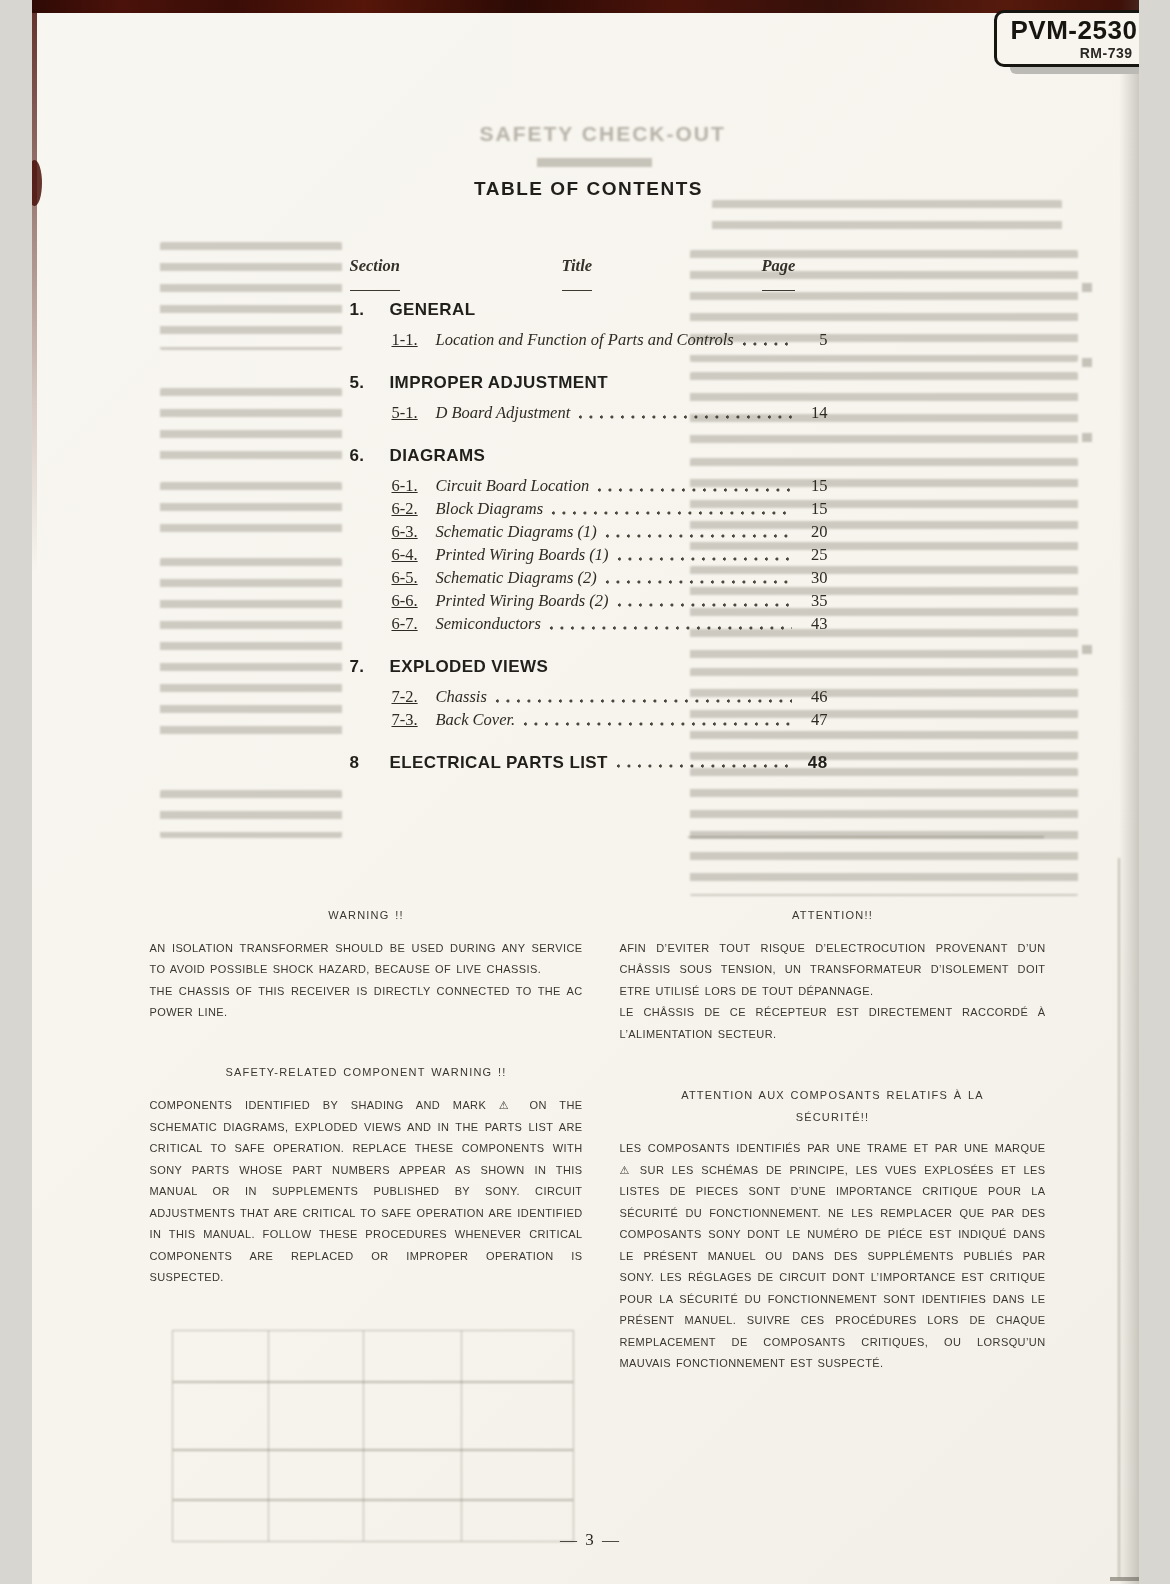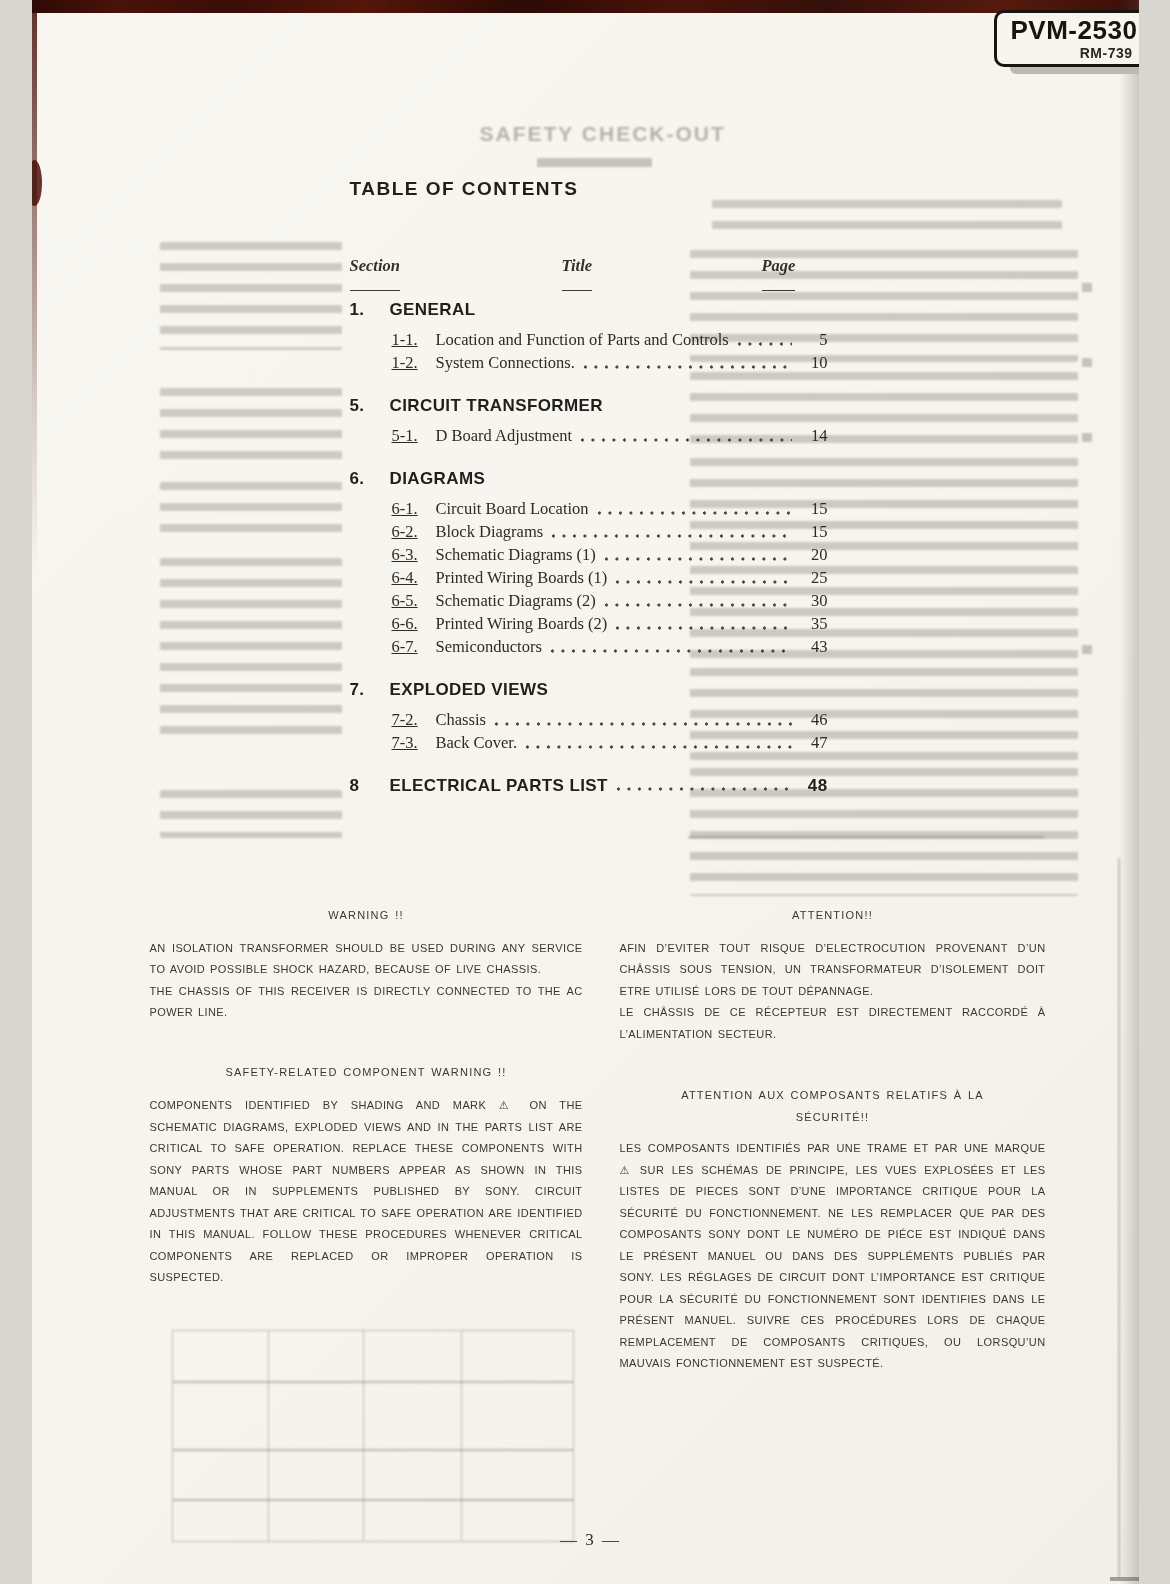--- a/index.html
+++ b/index.html
@@ -64,21 +64,21 @@
     position:absolute; left:962px; top:10px; width:182px; height:57px;
     background:#f7f5ee; border:3px solid #17150f; border-radius:10px;
     padding:3px 10px 0 14px;
   }
   .model-name { font-weight:bold; font-size:26px; letter-spacing:.5px; color:#17150f; line-height:29px; }
   .model-code { font-weight:bold; font-size:14px; color:#2a2823; text-align:right; padding-right:30px; line-height:17px; letter-spacing:.5px; }
 
   
   .toc { position:absolute; left:318px; top:178px; width:478px; color:#2e2b24; }
   .toc-title {
-    font-weight:bold; font-size:19px; letter-spacing:1.5px;
+    text-align:center; font-weight:bold; font-size:19px; letter-spacing:1.5px;
     color:#211f1a;
   }
   .toc-headrow {
     position:relative; height:22px; margin-top:56px;
     font-family:"Liberation Serif", serif; font-style:italic;
     font-size:16.5px; font-weight:600; color:#34312a;
   }
   .toc-headrow span { position:absolute; border-bottom:1.5px solid #3c3930; padding-bottom:14px; }
   .th-section { left:0; }
   .th-title { left:212px; }
@@ -87,21 +87,21 @@
   .toc-section {
     display:flex; align-items:baseline; margin:22px 0 8px 0;
     font-weight:bold; font-size:17px; letter-spacing:.4px; color:#211f1a;
   }
   .sec-num { width:40px; flex:none; }
   .toc-item {
     display:flex; align-items:baseline; margin-left:42px; line-height:23px;
     font-family:"Liberation Serif", serif; font-size:16.5px; color:#2e2b24;
   }
   .toc-num { width:44px; flex:none;text-decoration:underline; }
-  .toc-item-title { white-space:nowrap; }
+  .toc-item-title { white-space:nowrap;font-style:italic; }
   .toc-dots {
     flex:1; align-self:flex-end; height:6px; margin:0 6px 4px 8px;
     background-image:radial-gradient(circle at 2.5px 3px, #4a473d 1.4px, rgba(0,0,0,0) 1.8px);
     background-size:10.5px 6px; background-repeat:repeat-x; background-position:left bottom;
   }
   .toc-page { flex:none; width:30px; text-align:right; }
 
   
   .warn {
     position:absolute; color:#3a372f; font-size:11px; line-height:21.5px;
@@ -183,30 +183,24 @@
     <div class="toc-section">
       <span class="sec-num">1.</span>
       <span>GENERAL</span>
     </div>
     <div class="toc-item">
       <span class="toc-num">1-1.</span>
       <span class="toc-item-title">Location and Function of Parts and Controls</span>
       <span class="toc-dots"></span>
       <span class="toc-page">5</span>
     </div>
-    <div class="toc-item">
-      <span class="toc-num">1-2.</span>
-      <span class="toc-item-title">System Connections.</span>
-      <span class="toc-dots"></span>
-      <span class="toc-page">10</span>
-    </div>
 
     <div class="toc-section">
       <span class="sec-num">5.</span>
-      <span>CIRCUIT TRANSFORMER</span>
+      <span>IMPROPER ADJUSTMENT</span>
     </div>
     <div class="toc-item">
       <span class="toc-num">5-1.</span>
       <span class="toc-item-title">D Board Adjustment</span>
       <span class="toc-dots"></span>
       <span class="toc-page">14</span>
     </div>
 
     <div class="toc-section">
       <span class="sec-num">6.</span>

